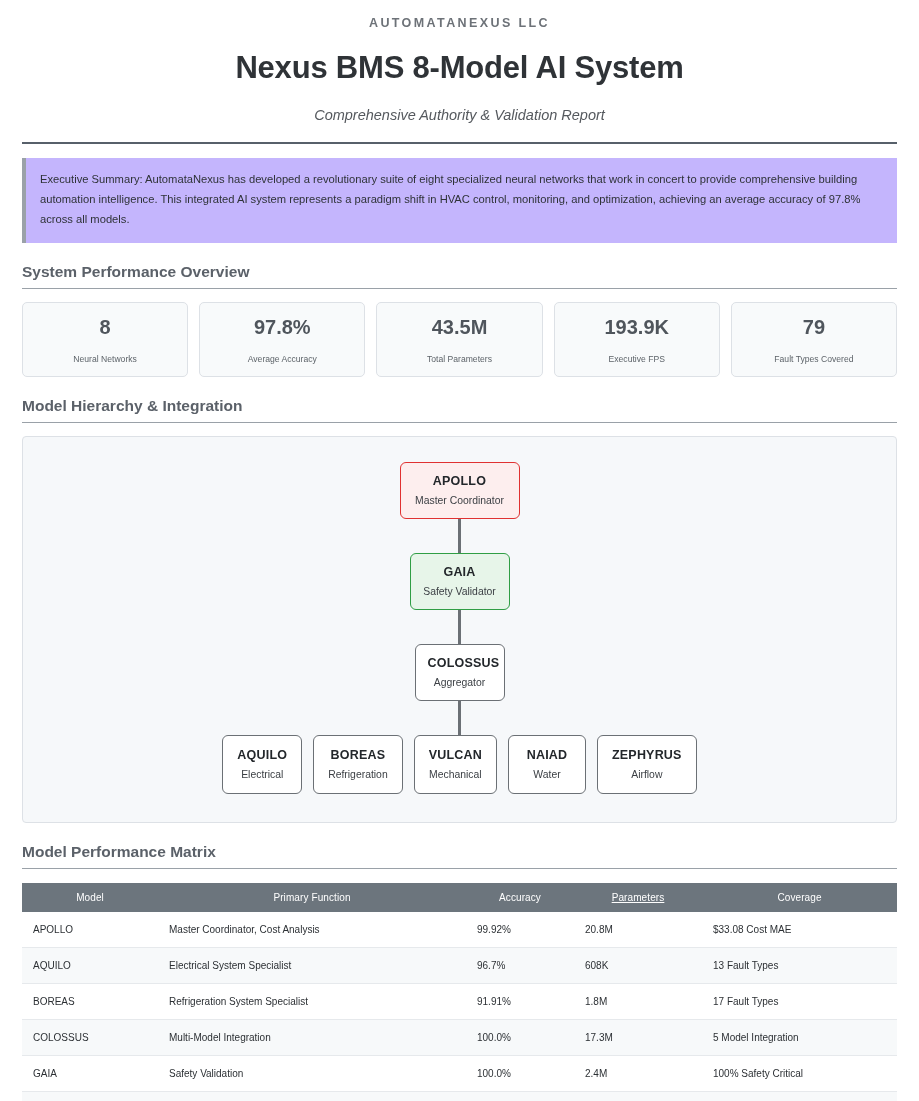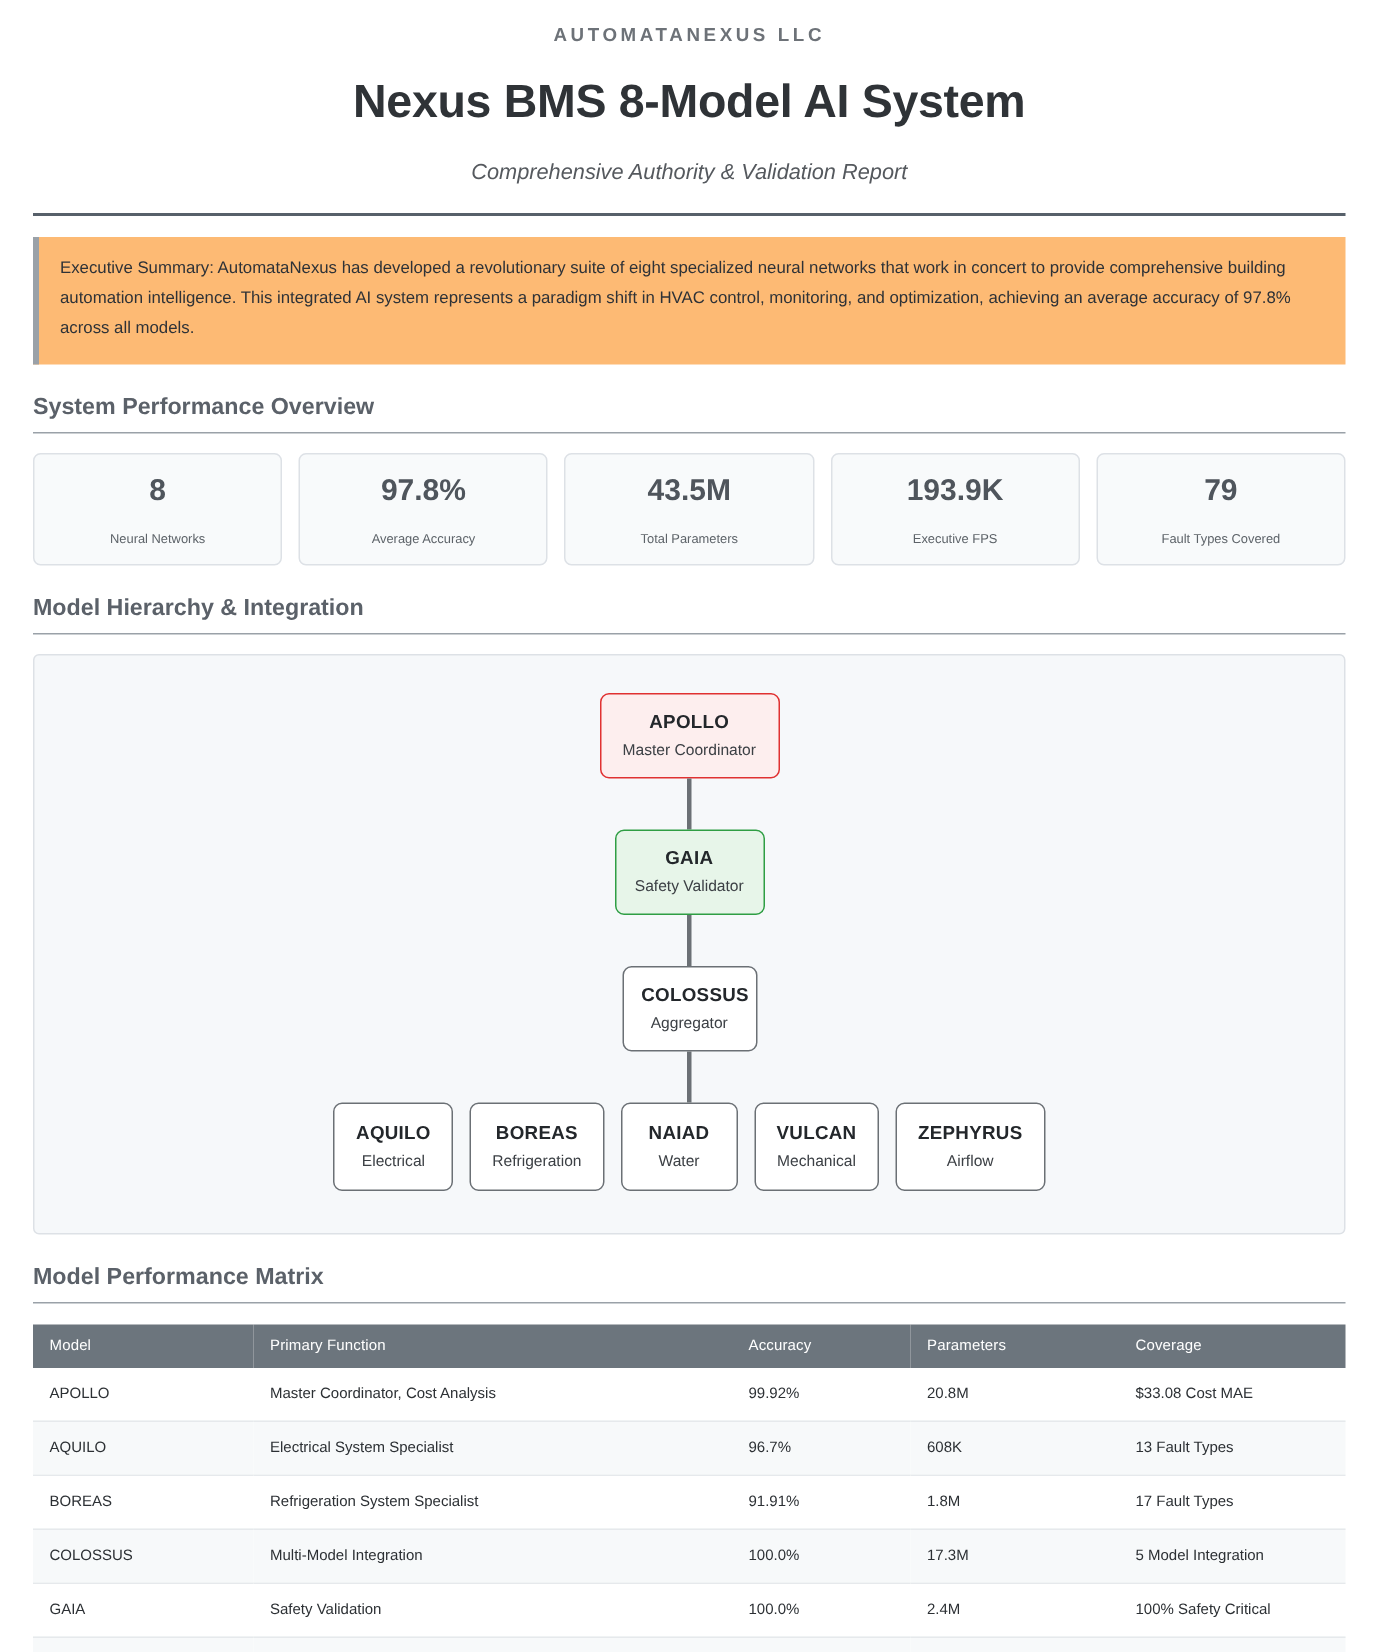--- a/index.html
+++ b/index.html
@@ -46,21 +46,21 @@
   }
   .rule {
     border: 0;
     border-top: 2.5px solid #57606a;
     margin: 19px 0 0 0;
   }
 
   
   .exec-box {
     margin-top: 14px;
-    background: #fdba74;
+    background: #c4b5fd;
     border-left: 4px solid #9aa1a8;
     padding: 12px 14px 13px 14px;
     box-sizing: border-box;
   }
   .exec-text {
     font-size: 11.2px;
     line-height: 1.78;
     color: #2e3237;
     margin: 0;
   }
@@ -165,40 +165,40 @@
     width: 100%;
     border-collapse: collapse;
     margin-top: 14px;
     table-layout: fixed;
   }
   .matrix thead th {
     background: #6c757d;
     color: #ffffff;
     font-size: 10px;
     font-weight: normal;
-    text-align: left;
-    padding: 9px 0 9px 11px;
+    text-align: center;
+    padding: 9px 0 9px 0;
     letter-spacing: 0.1px;
   }
   .matrix tbody td {
     font-size: 10px;
     color: #2c3034;
     padding: 12px 0 12px 11px;
     border-bottom: 1px solid #e6e9ec;
   }
   .matrix tbody tr:nth-child(odd) {
     background: #ffffff;
   }
   .matrix tbody tr:nth-child(even) {
     background: #f7f9fa;
   }
   .col-model    { width: 136px; }
   .col-function { width: 308px; }
   .col-accuracy { width: 108px; }
-  .col-params   { width: 128px; }
+  .col-params   { width: 128px; text-decoration: underline; }
   .col-coverage { width: auto; }
 </style>
 </head>
 <body>
 
 <div class="page">
 
   <div class="brand">AUTOMATANEXUS LLC</div>
   <h1 class="main-title">Nexus BMS 8-Model AI System</h1>
   <div class="subtitle">Comprehensive Authority &amp; Validation Report</div>
@@ -261,26 +261,26 @@
     <div class="leaf-row">
       <div class="node leaf">
         <div class="node-name">AQUILO</div>
         <div class="node-role">Electrical</div>
       </div>
       <div class="node leaf">
         <div class="node-name">BOREAS</div>
         <div class="node-role">Refrigeration</div>
       </div>
       <div class="node leaf">
+        <div class="node-name">VULCAN</div>
+        <div class="node-role">Mechanical</div>
+      </div>
+      <div class="node leaf">
         <div class="node-name">NAIAD</div>
         <div class="node-role">Water</div>
-      </div>
-      <div class="node leaf">
-        <div class="node-name">VULCAN</div>
-        <div class="node-role">Mechanical</div>
       </div>
       <div class="node leaf">
         <div class="node-name">ZEPHYRUS</div>
         <div class="node-role">Airflow</div>
       </div>
     </div>
 
   </div>
 
   <h2 class="section-head">Model Performance Matrix</h2>

